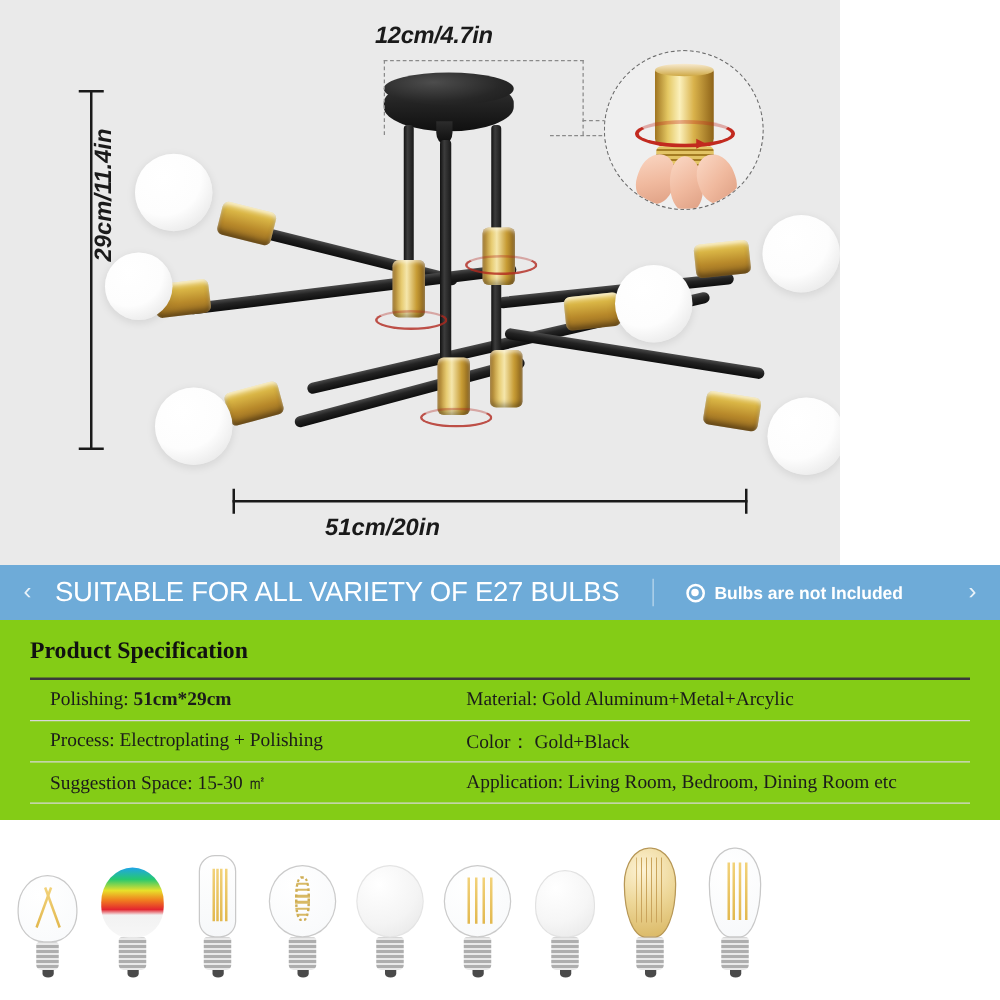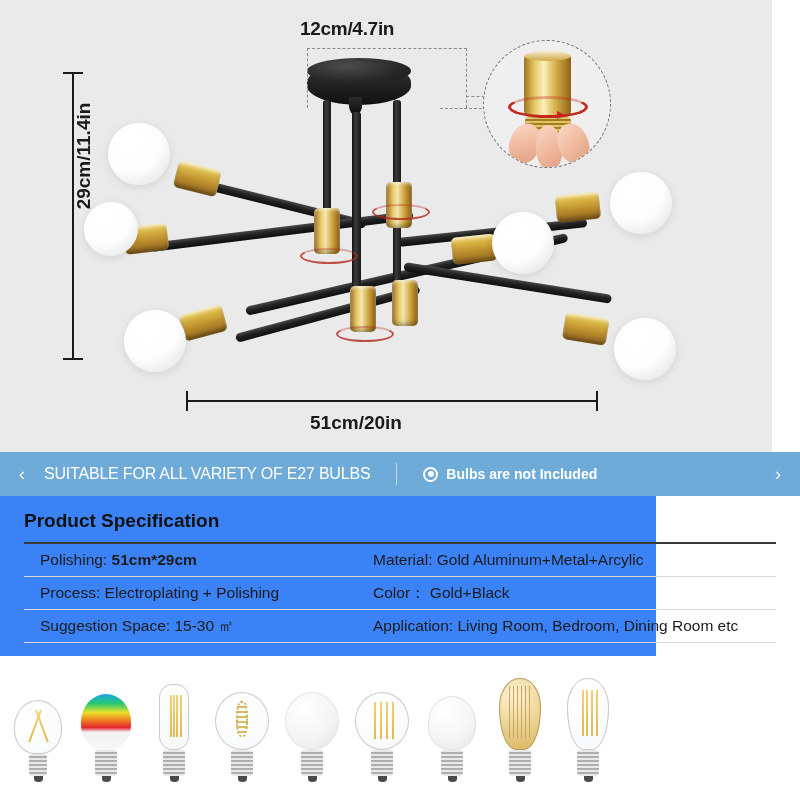--- a/index.html
+++ b/index.html
@@ -5,22 +5,22 @@
   * { margin:0; padding:0; box-sizing:border-box; }
   body {
     width:800px; height:800px; overflow:hidden;
     font-family:"Liberation Sans", sans-serif;
     background:#ffffff;
   }
   .page { position:relative; width:800px; height:800px; }
 
   
   .hero {
-    position:absolute; left:0; top:0; width:772px; height:452px;
-    background:#eaeaea; overflow:hidden;
+    position:absolute; left:0; top:0; width:672px; height:452px;
+    background:#eaeaea; overflow:hidden;font-style:italic;
   }
 
   
   .lbl-top {
     position:absolute; left:300px; top:18px;
     font-size:19px; font-weight:bold; color:#1a1a1a;
     letter-spacing:-0.3px;
   }
   .callout-box {
     position:absolute; left:307px; top:48px; width:160px; height:60px;
@@ -150,32 +150,32 @@
   .finger.f2 { left:52px; top:84px; width:26px; height:44px; transform:rotate(-4deg); }
   .finger.f3 { left:74px; top:82px; width:30px; height:40px; transform:rotate(-20deg); }
 
   
   .banner {
     position:absolute; left:0; top:452px; width:800px; height:44px;
     background:#6eabd8; display:flex; align-items:center;
     color:#ffffff;
   }
   .chev { font-size:19px; opacity:.85; width:44px; text-align:center; font-weight:300; }
-  .banner-t1 { font-size:16px; letter-spacing:-0.2px;text-align:center; }
+  .banner-t1 { font-size:22px; letter-spacing:-0.2px;text-align:center; }
   .sep { width:1px; height:22px; background:rgba(255,255,255,.55); margin:0 26px; }
   .radio-icon {
     width:15px; height:15px; border-radius:50%; border:2px solid #fff;
     display:inline-flex; align-items:center; justify-content:center; margin-right:8px; flex:none;
   }
   .radio-icon i { width:6px; height:6px; border-radius:50%; background:#fff; display:block; }
   .banner-t2 { font-size:14px; font-weight:bold; display:flex; align-items:center; }
   .banner-right { margin-left:auto; }
 
   
-  .spec { position:absolute; left:0; top:496px; width:656px; height:160px; background:#3b82f6; }
+  .spec { position:absolute; left:0; top:496px; width:800px; height:160px; background:#84cc16;font-family:Liberation Serif, serif; }
   .spec-title {
     position:absolute; left:24px; top:14px;
     font-size:19px; font-weight:bold; color:#111;
   }
   .spec-rule { position:absolute; left:24px; top:46px; width:752px; height:2px; background:#3a3a3a; }
   .spec-table { position:absolute; left:24px; top:48px; width:752px; }
   .spec-row { display:flex; height:33px; align-items:center; border-bottom:1px solid #d8d8d8; }
   .spec-cell { font-size:15.5px; color:#1b1b1b; }
   .spec-cell.c1 { width:345px; padding-left:16px; }
   .spec-cell.c2 { flex:1; padding-left:4px; }

